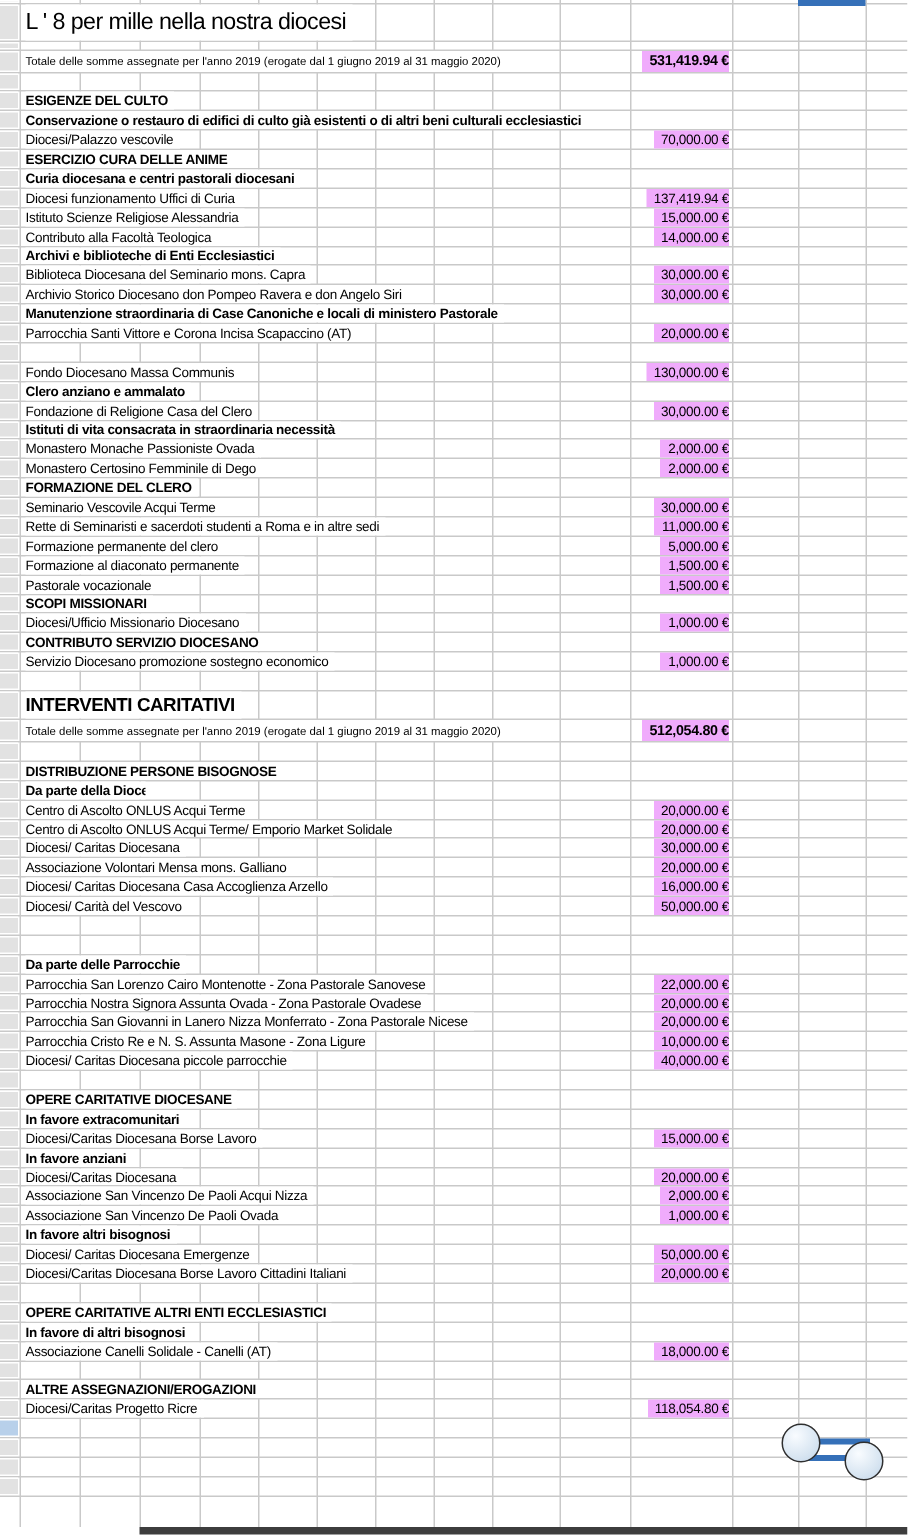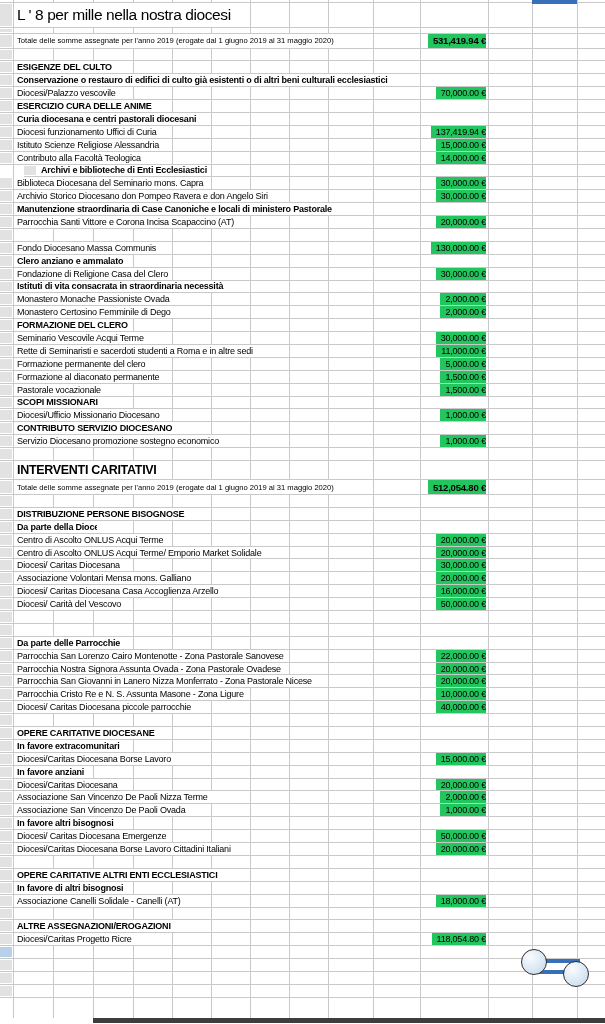--- a/index.html
+++ b/index.html
@@ -7,21 +7,21 @@
   #sheet{position:relative;width:605px;height:1024px;overflow:hidden;background:#fff;}
   
   #vlines{position:absolute;top:0;left:0;width:605px;height:1018px;z-index:1;}
   .vline{position:absolute;top:0;bottom:0;width:1px;background:var(--grid_line,#c9c9c9);}
   
   #rows{position:relative;z-index:2;}
   .row{position:relative;box-sizing:border-box;border-bottom:1px solid var(--grid_line,#c9c9c9);}
   .row .gutter{position:absolute;left:0;top:0;bottom:1px;width:12px;background:var(--gutter_grey,#e2e2e2);border-top:1px solid #fff;}
   .row .gutter.sel{background:var(--selected_cell_blue,#b8d0ea);}
   .lbl{position:absolute;left:17px;top:0;bottom:0;display:flex;align-items:center;white-space:nowrap;background:#fff;padding-right:4px;color:#000;letter-spacing:-0.2px;}
-  .val{position:absolute;right:119px;top:0;bottom:0;display:flex;align-items:center;white-space:nowrap;background:#22c55e;padding-left:5px;color:#000;letter-spacing:-0.2px;}
+  .val{position:absolute;right:119px;top:0;bottom:0;display:flex;align-items:center;white-space:nowrap;background:#f0abfc;padding-left:5px;color:#000;letter-spacing:-0.2px;}
   .row.title .lbl{font-size:15.5px;letter-spacing:-0.4px;font-weight:500;}
   .row.h1 .lbl{font-size:12.5px;font-weight:bold;letter-spacing:-0.3px;}
   .row.totale .lbl{font-size:7.6px;letter-spacing:0;}
   .row.totale .val{font-size:9.5px;font-weight:bold;}
   .row.bold .lbl{font-size:9px;font-weight:bold;}
   .row.item .lbl{font-size:9px;}
   .row.item .val{font-size:9px;}
   .clip{max-width:76px;overflow:hidden;}
   
   #top-blue-bar{position:absolute;left:532px;top:0;width:45px;height:4px;background:var(--accent_blue,#3570b8);z-index:3;}
@@ -103,21 +103,21 @@
       <div class="row item" style="height: 12.9px;">
         <div class="gutter"></div>
         <span class="lbl">Istituto Scienze Religiose Alessandria</span>
         <span class="val">15,000.00 €</span>
       </div>
       <div class="row item" style="height: 12.9px;">
         <div class="gutter"></div>
         <span class="lbl">Contributo alla Facoltà Teologica</span>
         <span class="val">14,000.00 €</span>
       </div>
-      <div class="row bold" style="height: 12.9px; margin-left: 24px;">
+      <div class="row bold" style="height: 12.9px;">
         <div class="gutter"></div>
         <span class="lbl">Archivi e biblioteche di Enti Ecclesiastici</span>
       </div>
       <div class="row item" style="height: 12.9px;">
         <div class="gutter"></div>
         <span class="lbl">Biblioteca Diocesana del Seminario mons. Capra</span>
         <span class="val">30,000.00 €</span>
       </div>
       <div class="row item" style="height: 12.9px;">
         <div class="gutter"></div>
@@ -319,21 +319,21 @@
         <div class="gutter"></div>
         <span class="lbl">In favore anziani</span>
       </div>
       <div class="row item" style="height: 12.9px;">
         <div class="gutter"></div>
         <span class="lbl">Diocesi/Caritas Diocesana</span>
         <span class="val">20,000.00 €</span>
       </div>
       <div class="row item" style="height: 12.9px;">
         <div class="gutter"></div>
-        <span class="lbl">Associazione San Vincenzo De Paoli Nizza Terme</span>
+        <span class="lbl">Associazione San Vincenzo De Paoli Acqui Nizza</span>
         <span class="val">2,000.00 €</span>
       </div>
       <div class="row item" style="height: 12.9px;">
         <div class="gutter"></div>
         <span class="lbl">Associazione San Vincenzo De Paoli Ovada</span>
         <span class="val">1,000.00 €</span>
       </div>
       <div class="row bold" style="height: 12.9px; padding-left: 26px;">
         <div class="gutter"></div>
         <span class="lbl">In favore altri bisognosi</span>

